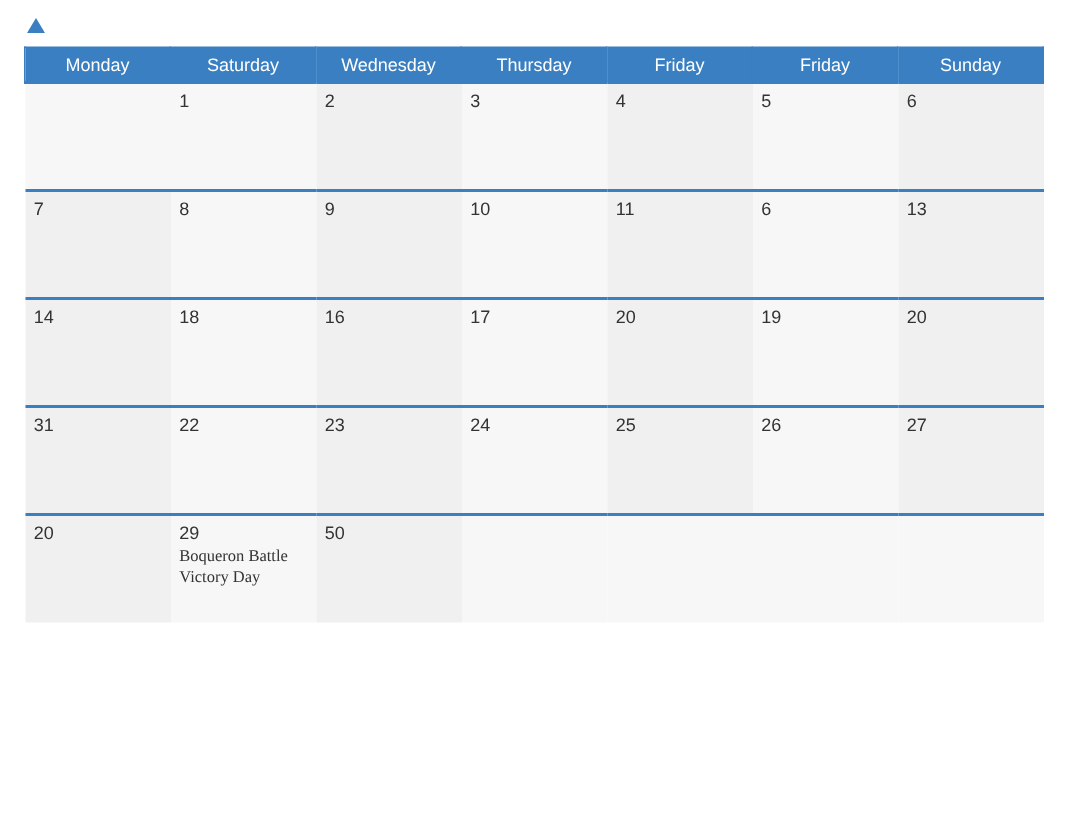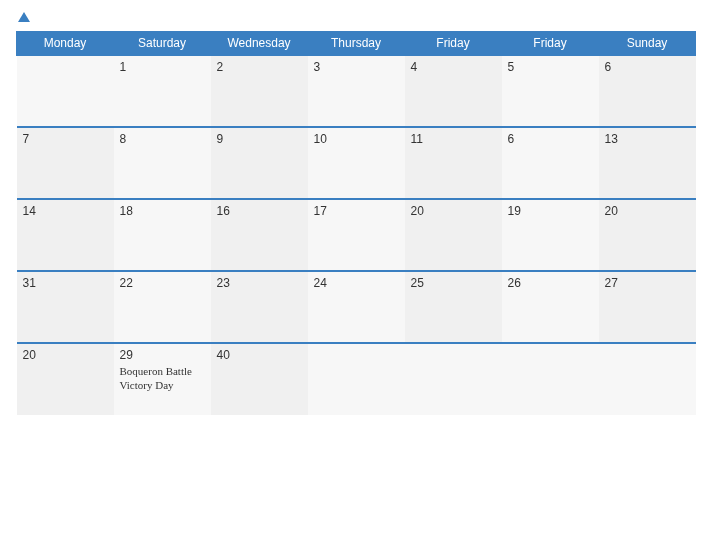--- a/index.html
+++ b/index.html
@@ -228,21 +228,21 @@
         </tr>
         <tr>
           <td>
             <span class="day-num">20</span>
           </td>
           <td>
             <span class="day-num">29</span>
             <div class="event">Boqueron Battle Victory Day</div>
           </td>
           <td>
-            <span class="day-num">40</span>
+            <span class="day-num">50</span>
           </td>
           <td class="empty"></td>
           <td class="empty"></td>
           <td class="empty"></td>
           <td class="empty"></td>
         </tr>
       </tbody>
   </table>
 </div>
 

